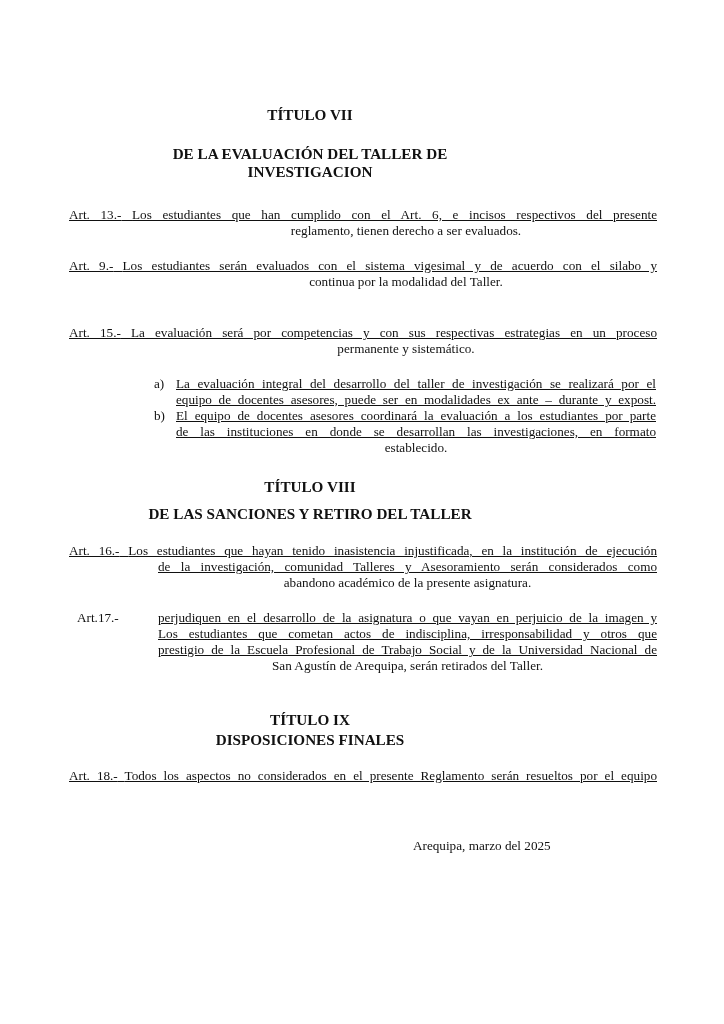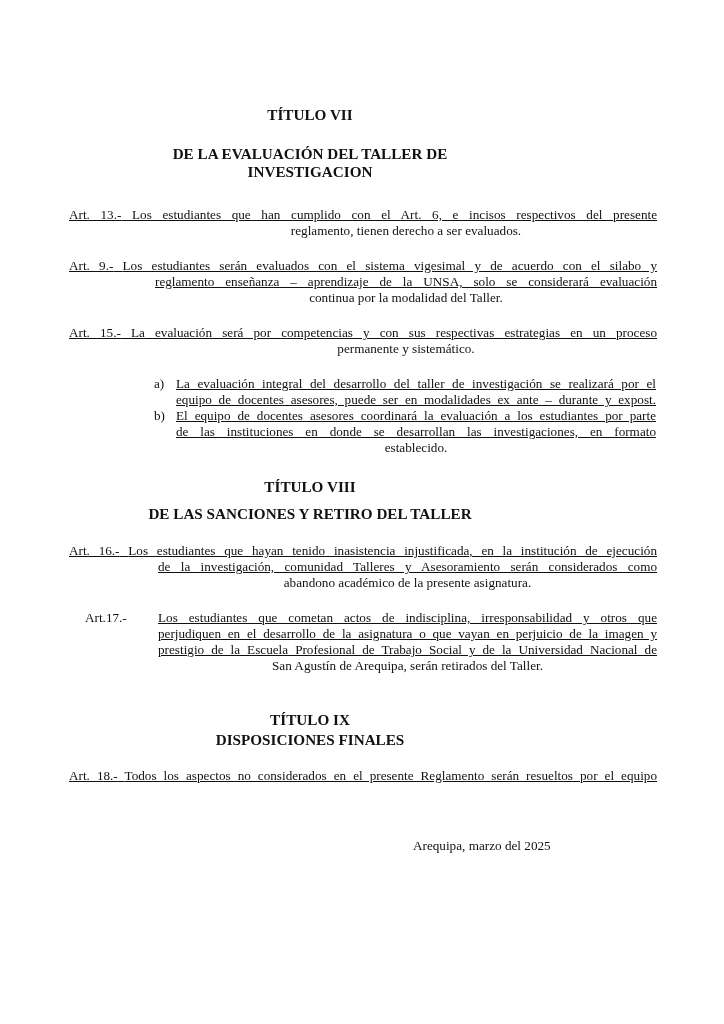--- a/index.html
+++ b/index.html
@@ -7,21 +7,21 @@
     width: 724px; height: 1024px; position: relative; overflow: hidden;
     font-family: "Liberation Serif", "DejaVu Serif", serif;
     color: #111111; font-size: 13.2px; line-height: 16px;
   }
   .page { position: absolute; left: 0; top: 0; width: 724px; height: 1024px; }
   .heading {
     position: absolute; left: 0; width: 620px; text-align: center;
     font-weight: bold; font-size: 15.2px; line-height: 18px;
   }
   .art { position: absolute; left: 69px; width: 588px; text-align: justify; }
-  .art-label { position: absolute; left: 16px; top: 0; white-space: nowrap; }
+  .art-label { position: absolute; left: 8px; top: 0; white-space: nowrap; }
   .line { display: block; white-space: nowrap; text-align: center; }
   .jline { display: block; text-align: justify; text-align-last: justify; white-space: normal; text-decoration: underline; }
   .list { position: absolute; left: 154px; width: 502px; }
   .list-item { position: relative; padding-left: 22px; }
   .list-marker { position: absolute; left: 0; top: 0; }
   .signoff { position: absolute; left: 413px; top: 838px; white-space: nowrap; }
 </style>
 </head>
 <body>
 
@@ -37,21 +37,20 @@
       <span>Los estudiantes que han cumplido con el Art. 6, e incisos respectivos del presente</span>
     </span>
     <span class="line" style="padding-left:86px">reglamento, tienen derecho a ser evaluados.</span>
   </div>
 
   <div class="art" style="top:258px">
     <span class="jline">
       <span>Art. 9.-</span>
       <span>Los estudiantes serán evaluados con el sistema vigesimal y de acuerdo con el silabo y</span>
     </span>
-    <span class="jline" style="padding-left:86px">reglamento enseñanza – aprendizaje de la UNSA, solo se considerará evaluación</span>
     <span class="line" style="padding-left:86px">continua por la modalidad del Taller.</span>
   </div>
 
   <div class="art" style="top:325px">
     <span class="jline">
       <span>Art. 15.-</span>
       <span>La evaluación será por competencias y con sus respectivas estrategias en un proceso</span>
     </span>
     <span class="line" style="padding-left:86px">permanente y sistemático.</span>
   </div>
@@ -78,22 +77,22 @@
       <span>Art. 16.-</span>
       <span>Los estudiantes que hayan tenido inasistencia injustificada, en la institución de ejecución</span>
     </span>
     <span class="jline" style="padding-left:89px">de la investigación, comunidad Talleres y Asesoramiento serán considerados como</span>
     <span class="line" style="padding-left:89px">abandono académico de la presente asignatura.</span>
   </div>
 
   <div class="art" style="top:610px">
     <span class="art-label">Art.17.-</span>
     <div style="padding-left:89px">
+      <span class="jline">perjudiquen en el desarrollo de la asignatura o que vayan en perjuicio de la imagen y</span>
       <span class="jline">Los estudiantes que cometan actos de indisciplina, irresponsabilidad y otros que</span>
-      <span class="jline">perjudiquen en el desarrollo de la asignatura o que vayan en perjuicio de la imagen y</span>
       <span class="jline">prestigio de la Escuela Profesional de Trabajo Social y de la Universidad Nacional de</span>
       <span class="line">San Agustín de Arequipa, serán retirados del Taller.</span>
     </div>
   </div>
 
   <div class="heading" style="top:711px">TÍTULO IX</div>
   <div class="heading" style="top:731px">DISPOSICIONES FINALES</div>
 
   <div class="art" style="top:768px">
     <span class="jline">

